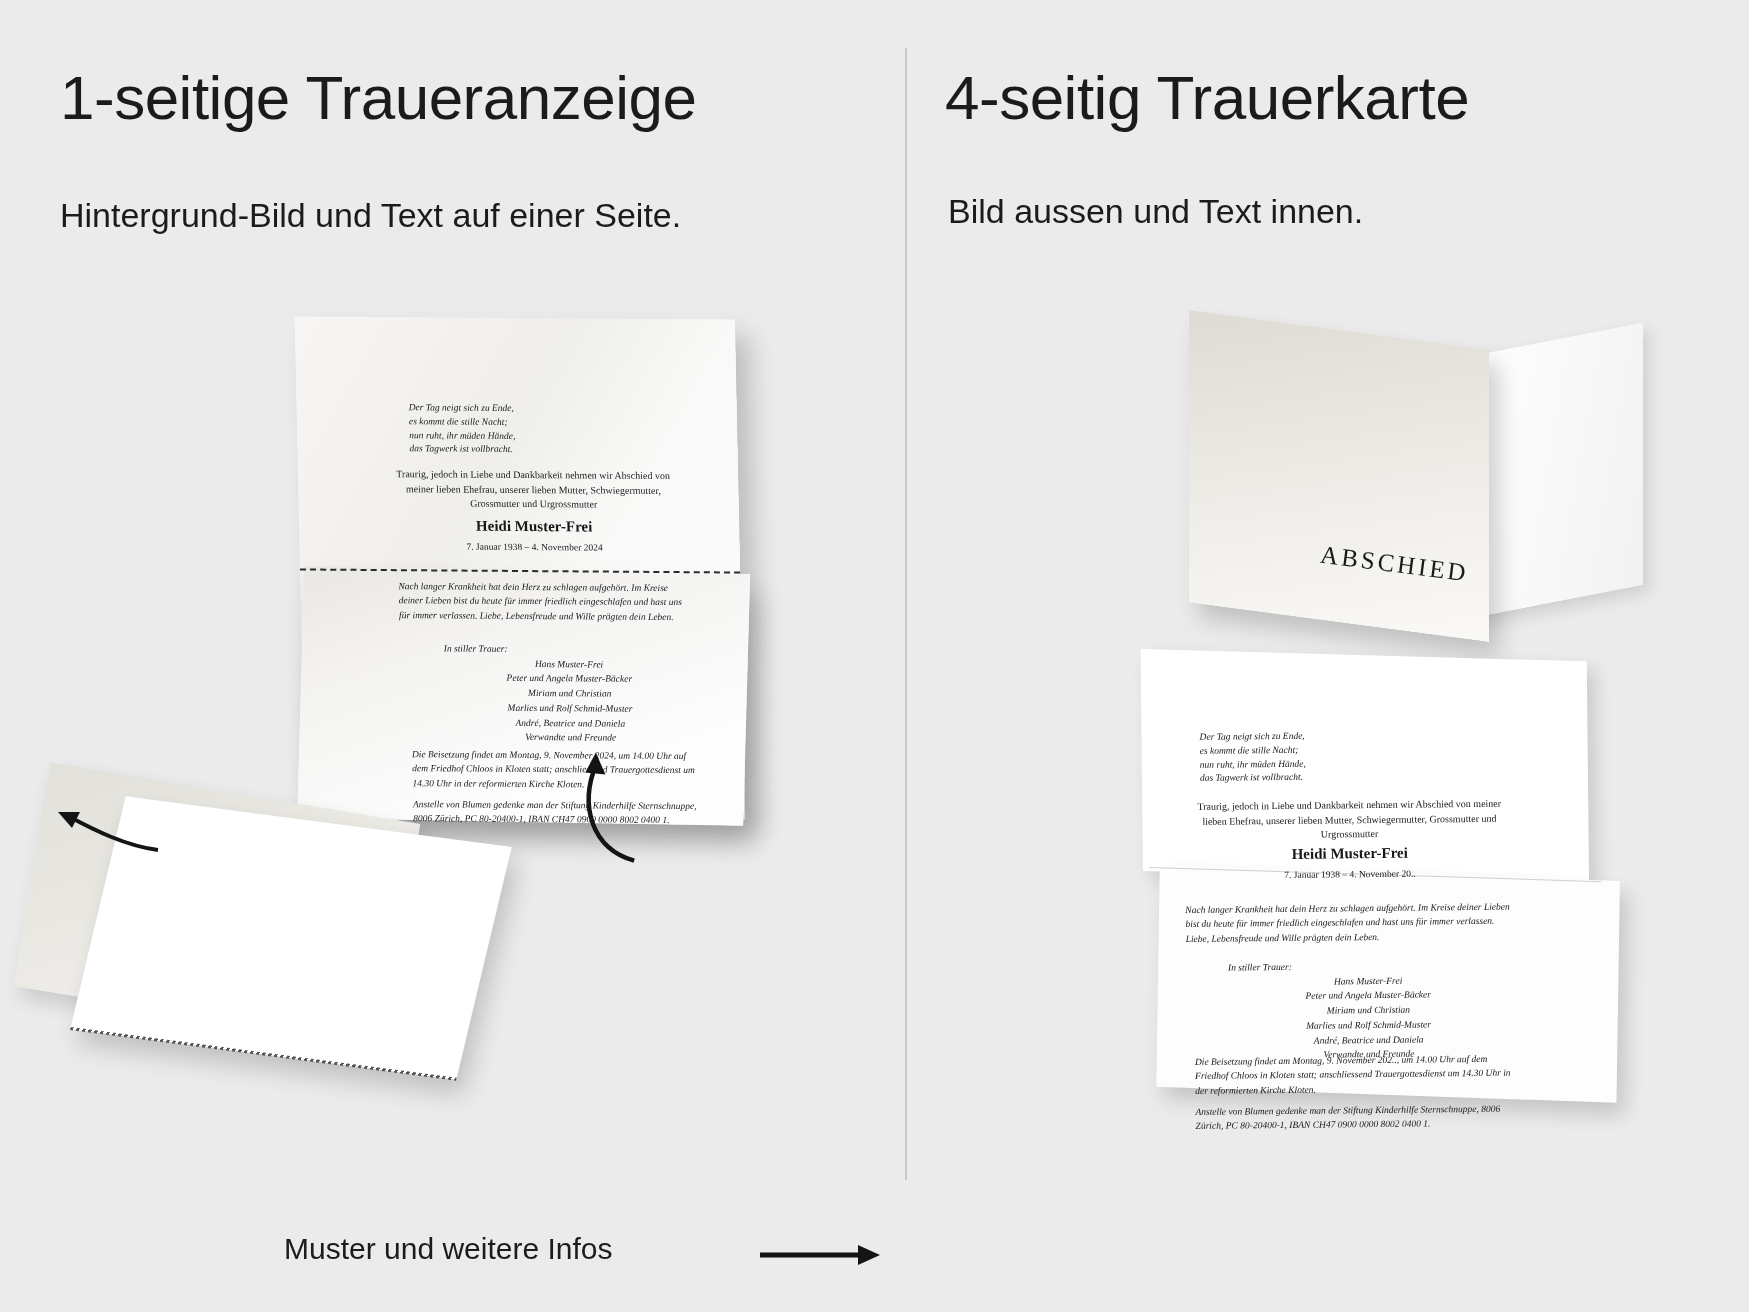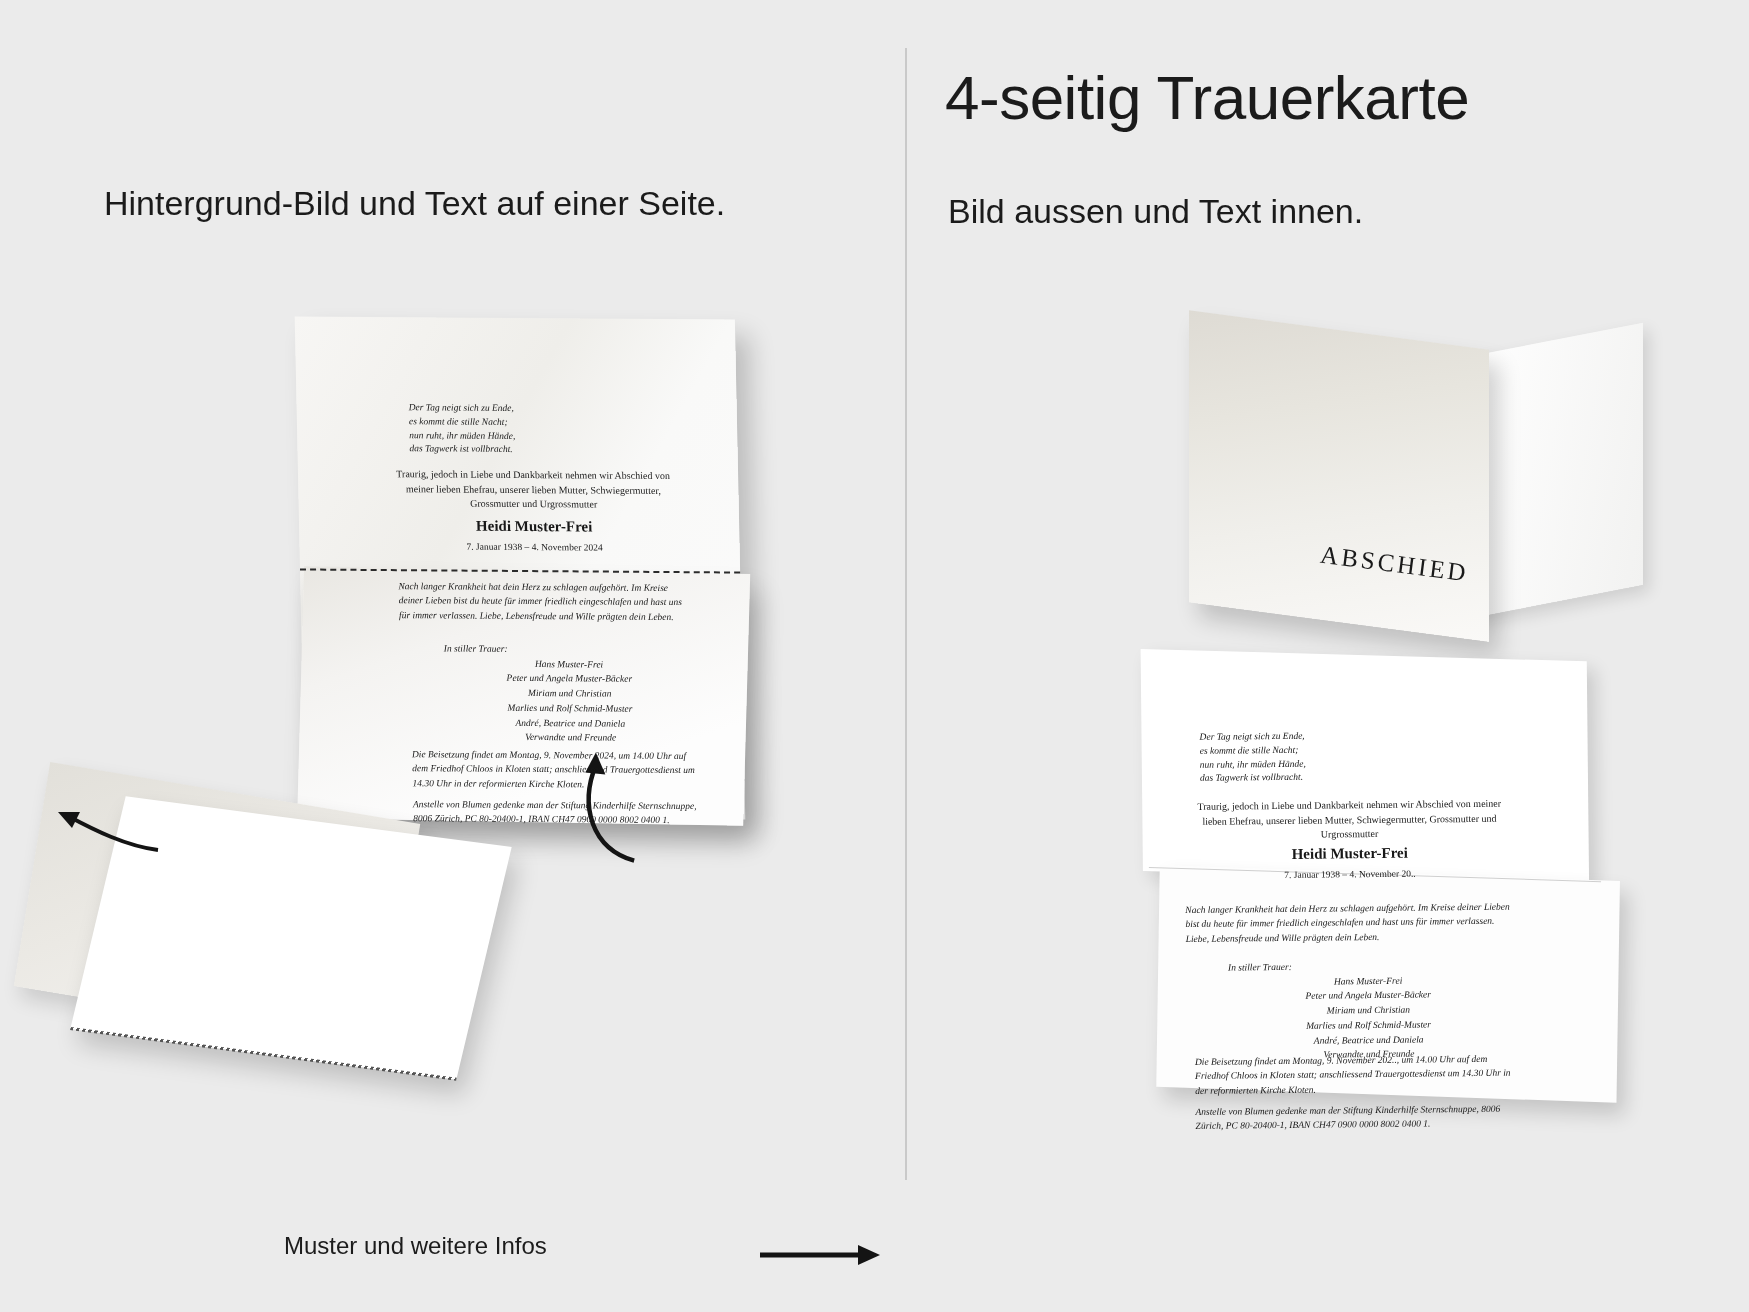--- a/index.html
+++ b/index.html
@@ -38,21 +38,21 @@
     white-space: nowrap;
   }
   .subline {
     font-size: 34px;
     font-weight: 400;
     color: #1b1b1b;
     white-space: nowrap;
   }
 
   .h-left  { position: absolute; left: 60px; top: 62px; }
-  .s-left  { position: absolute; left: 60px; top: 184px; margin-left: 44px; }
+  .s-left  { position: absolute; left: 60px; top: 196px; }
   .h-right { position: absolute; left: 945px; top: 62px; }
   .s-right { position: absolute; left: 948px; top: 192px; }
 
   
   .doc-text {
     font-family: "Liberation Serif", serif;
     color: #181818;
   }
   .verse { font-style: italic; line-height: 1.45; }
   .intro { line-height: 1.45; text-align: center; }
@@ -155,21 +155,21 @@
   .arrow-left {
     position: absolute;
     left: 34px; top: 16px;
     width: 108px; height: 50px;
   }
 
   .footer-cta {
     position: absolute;
     left: 284px;
     top: 1232px;
-    font-size: 24px;
+    font-size: 30px;
     white-space: nowrap;
   }
   .footer-arrow {
     position: absolute;
     left: 760px;
     top: 1242px;
     width: 120px;
     height: 26px;
   }
 
@@ -253,20 +253,21 @@
   .r-fun    { position: absolute; left: 50px;  top: 398px; width: 316px; font-size: 9.5px; }
   .r-don    { position: absolute; left: 50px;  top: 448px; width: 324px; font-size: 9.5px; }
 </style>
 </head>
 <body>
 
 <div class="divider"></div>
 
 <div class="col col-left">
 
+  <div class="headline h-left">1-seitige Traueranzeige</div>
   <div class="subline s-left">Hintergrund-Bild und Text auf einer Seite.</div>
 
   <div class="sheet-wrap">
     <div class="sheet"></div>
     <div class="sheet-lower"></div>
     <div class="fold-dash"></div>
 
     <div class="sheet-content">
       <div class="doc-text verse l-verse" style="white-space:pre-line">Der Tag neigt sich zu Ende,
 es kommt die stille Nacht;

